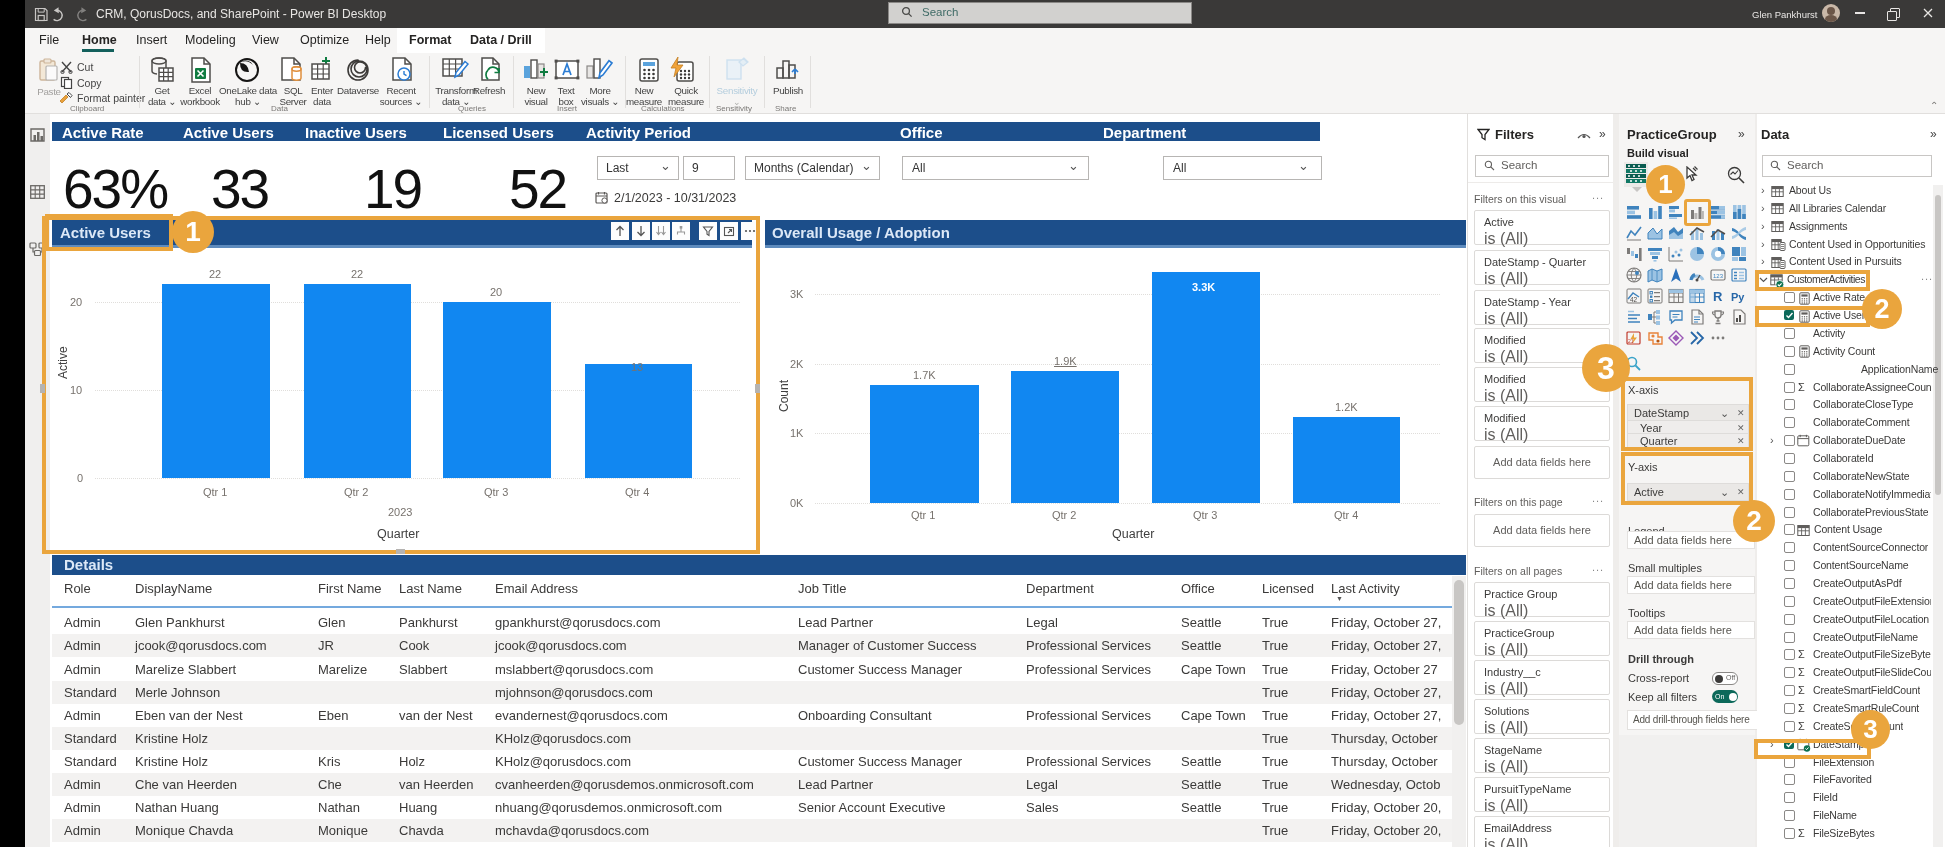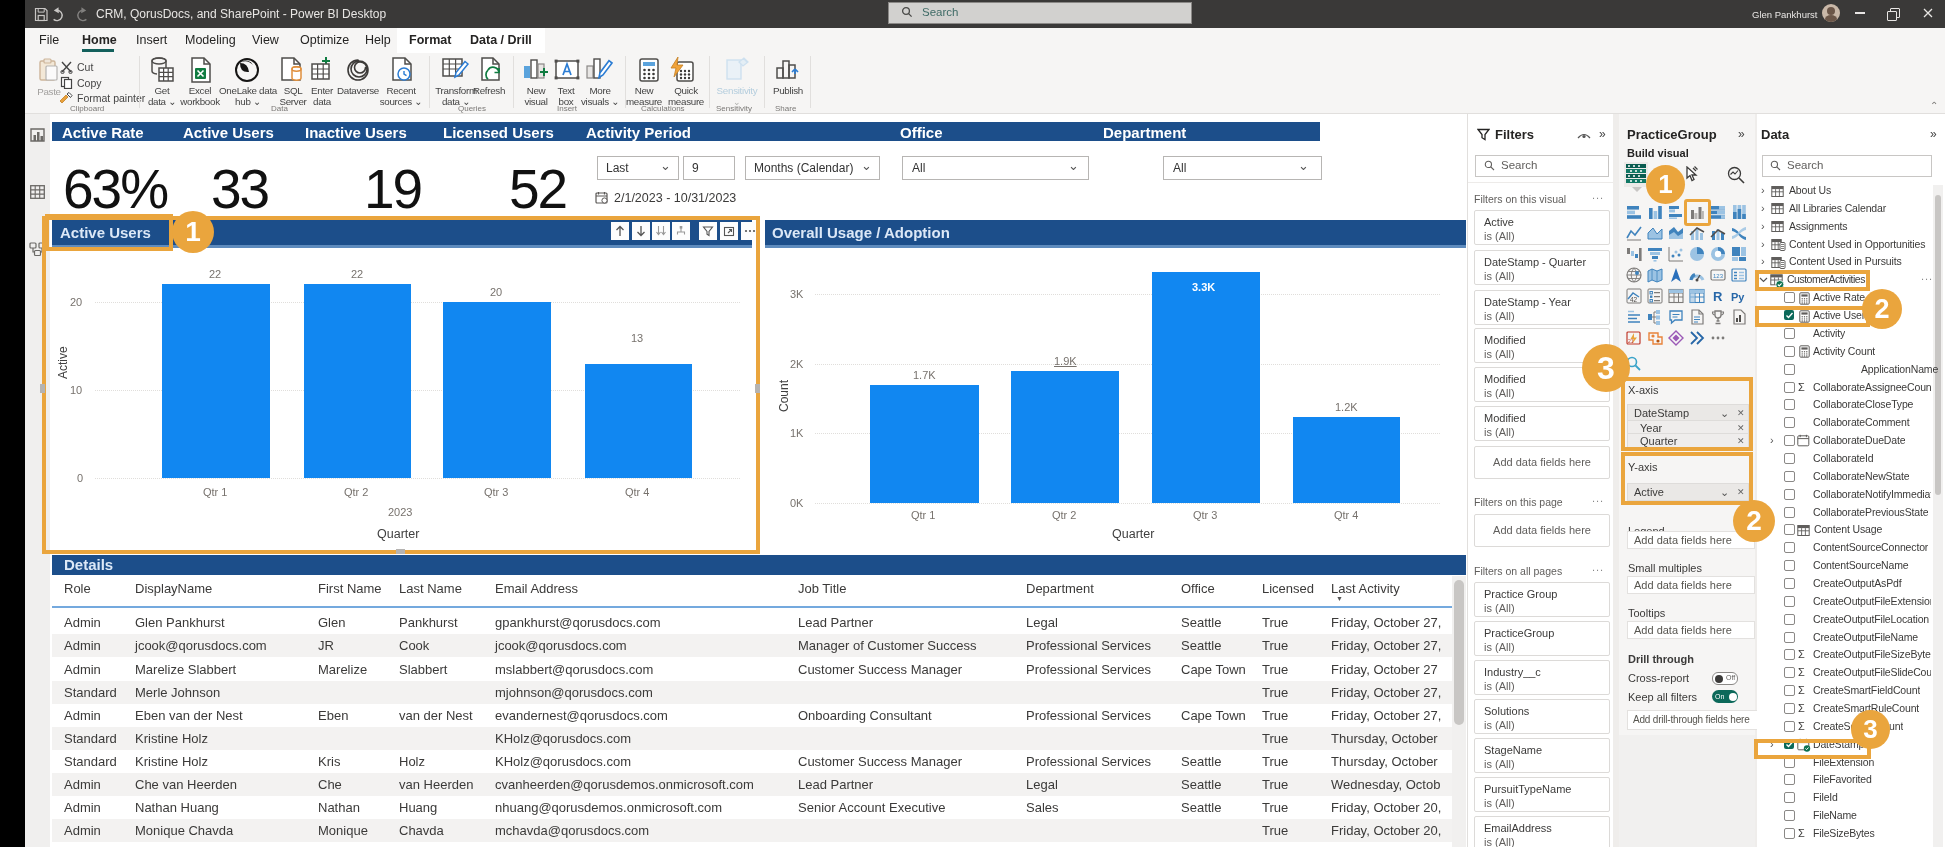--- a/index.html
+++ b/index.html
@@ -13,21 +13,21 @@
   .glab{font-size:8px;color:#7a7876;}
   .rlab{font-size:9.8px;color:#444;text-align:center;line-height:11px;letter-spacing:-0.3px;}
   .tick{font-size:11px;color:#77726d;}
   .bar{background:#1187f1;position:absolute;}
   .grid{position:absolute;border-top:1px dotted #e0dedb;height:0;}
   .orect{position:absolute;border:4px solid #eaa53d;box-sizing:border-box;}
   .ocirc{position:absolute;background:#eaa53d;border-radius:50%;color:#fff;font-weight:bold;
          display:flex;align-items:center;justify-content:center;}
   .fcard{position:absolute;left:1474px;width:134px;background:#fff;border:1px solid #dcdad8;border-radius:2px;}
   .fcard .t1{font-size:11px;color:#3b3a39;margin:5px 0 0 9px;}
-  .fcard .t2{font-size:11px;color:#605e5c;margin:2px 0 0 9px;}
+  .fcard .t2{font-size:16px;color:#605e5c;margin:2px 0 0 9px;}
   .flab{position:absolute;left:1474px;font-size:10.5px;color:#605e5c;}
   .vlab{position:absolute;left:1628px;font-size:11px;color:#3b3a39;}
   .vwell{position:absolute;left:1627px;width:120px;background:#fff;border:1px solid #e3e1df;
          font-size:11px;color:#57554f;}
   .pill{position:absolute;left:1627px;width:120px;background:#eae8e6;border:1px solid #dedcda;
         font-size:11px;color:#3b3a39;}
   .drow{position:absolute;font-size:10.5px;color:#3b3a39;white-space:nowrap;letter-spacing:-0.15px;}
   .cbox{position:absolute;width:9px;height:9px;border:1px solid #8a8886;border-radius:2px;background:#fff;}
   .trow{position:absolute;font-size:13px;color:#3b3a39;white-space:nowrap;}
 </style>
@@ -369,21 +369,21 @@
     <div class="abs grid" style="left:95px;top:390px;width:645px;"></div>
     <div class="abs grid" style="left:95px;top:478px;width:645px;"></div>
     <div class="abs" style="left:56px;top:379px;font-size:12px;color:#404040;transform:rotate(-90deg);transform-origin:left top;">Active</div>
     <div class="bar" style="left:162px;top:284px;width:108px;height:194px;"></div>
     <div class="bar" style="left:304px;top:284px;width:107px;height:194px;"></div>
     <div class="bar" style="left:443px;top:302px;width:108px;height:176px;"></div>
     <div class="bar" style="left:585px;top:364px;width:107px;height:114px;"></div>
     <div class="abs tick" style="left:209px;top:268px;">22</div>
     <div class="abs tick" style="left:351px;top:268px;">22</div>
     <div class="abs tick" style="left:490px;top:286px;">20</div>
-    <div class="abs tick" style="left:631px;top:332px;">13</div>
+    <div class="abs tick" style="left:631px;top:361px;">13</div>
     <div class="abs tick" style="left:203px;top:486px;">Qtr 1</div>
     <div class="abs tick" style="left:344px;top:486px;">Qtr 2</div>
     <div class="abs tick" style="left:484px;top:486px;">Qtr 3</div>
     <div class="abs tick" style="left:625px;top:486px;">Qtr 4</div>
     <div class="abs tick" style="left:388px;top:506px;">2023</div>
     <div class="abs" style="left:377px;top:527px;font-size:12.5px;color:#404040;">Quarter</div>
 
     <div class="abs band" style="left:765px;top:220px;width:701px;height:25px;"></div>
     <div class="abs" style="left:765px;top:245px;width:701px;height:3px;background:#5e8bbd;"></div>
     <div class="abs" style="left:772px;top:224px;font-size:15px;font-weight:bold;color:#dce8f7;">Overall Usage / Adoption</div>

